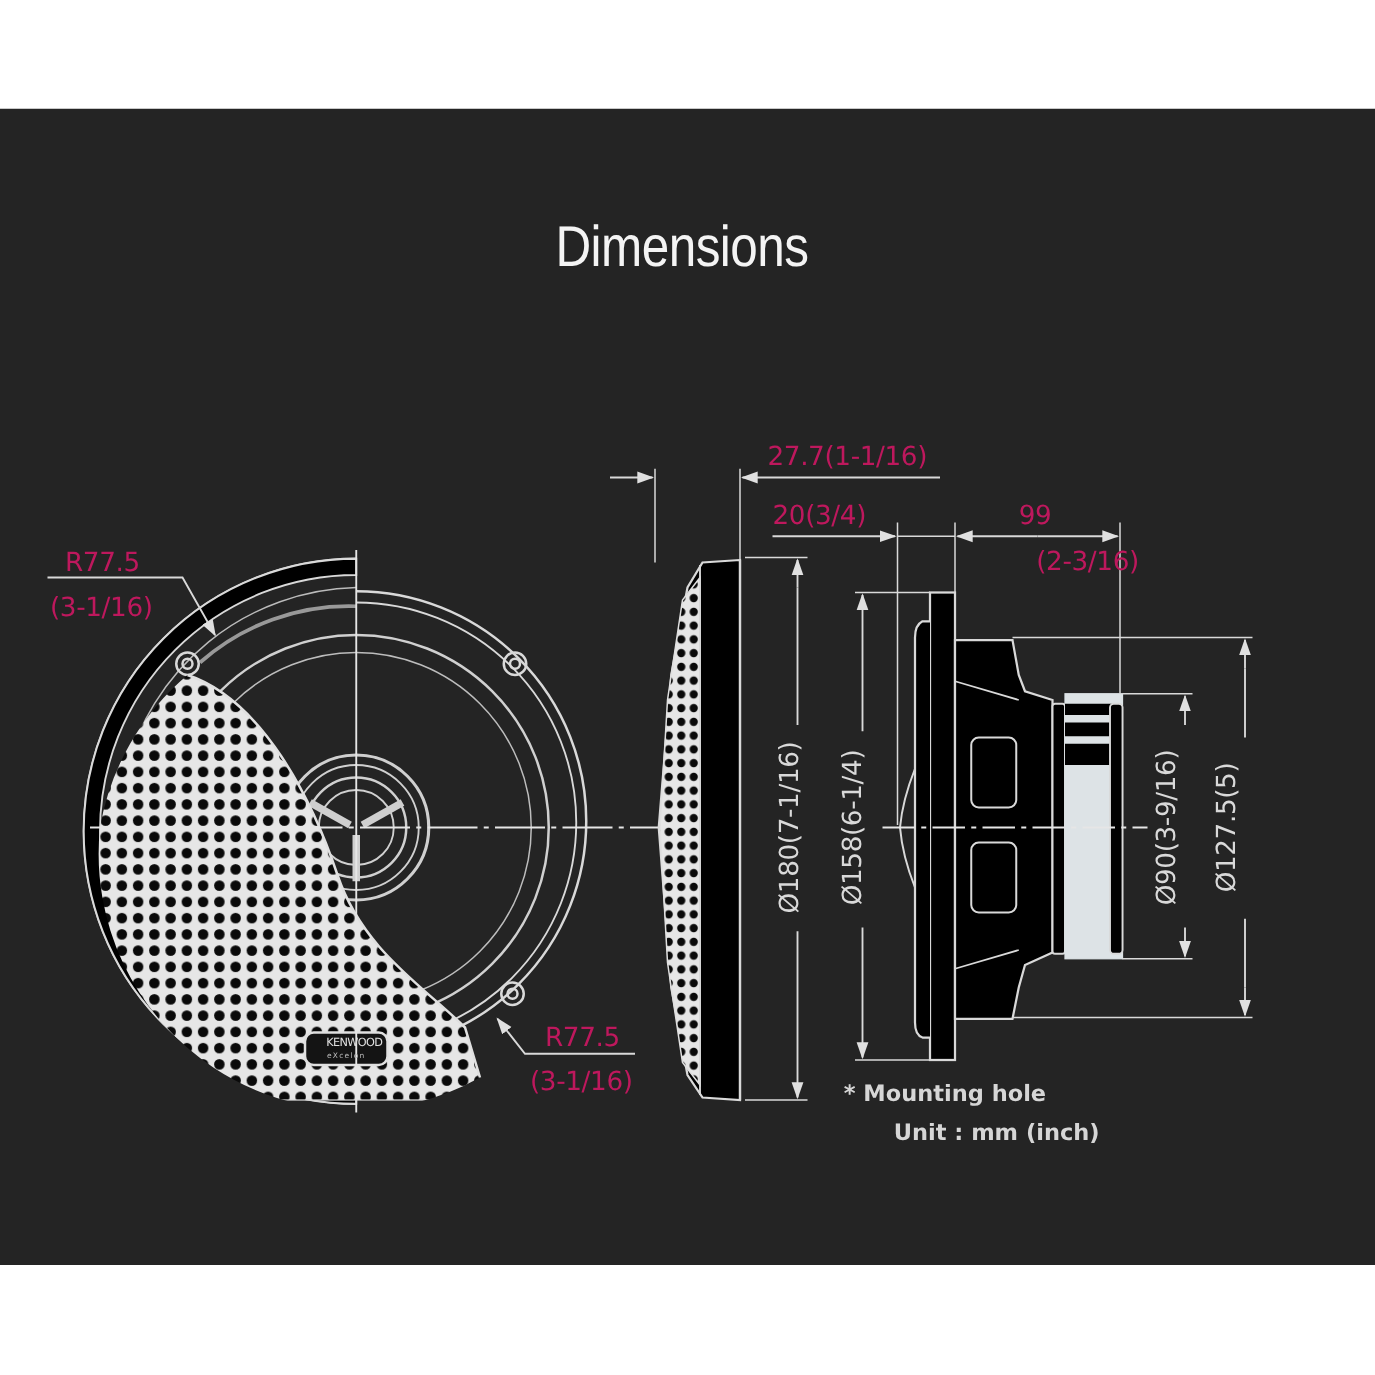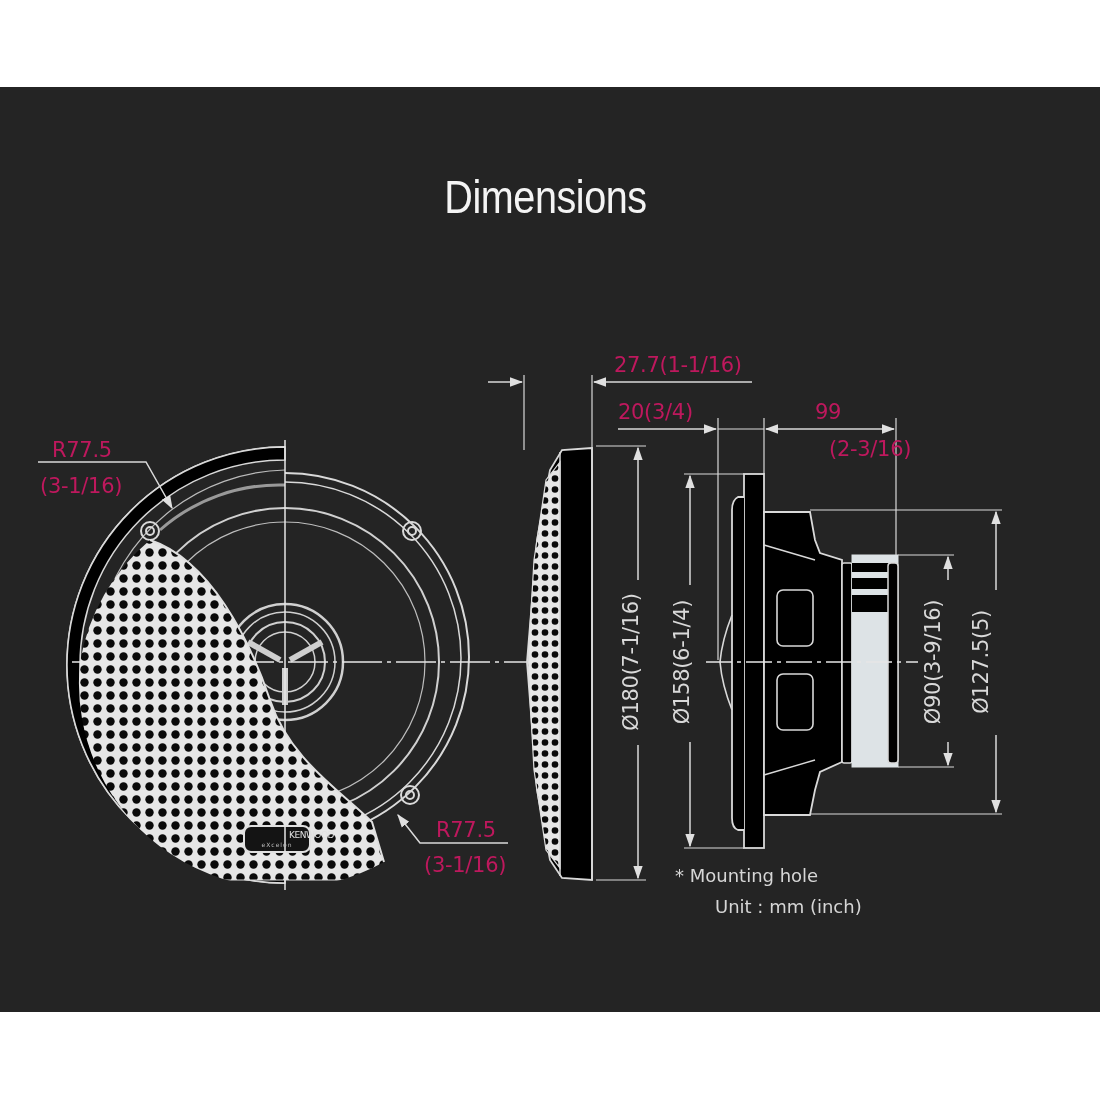--- a/index.html
+++ b/index.html
@@ -7,21 +7,21 @@
          font-family:"DejaVu Sans", sans-serif; }
   .panel { position:absolute; left:0; top:87px; width:1100px; height:925px; background:#242424; }
   .title { position:absolute; left:0; width:1100px; top:170px; text-align:center; color:#f4f4f4;
            font-family:"Liberation Sans", sans-serif; font-size:46px; letter-spacing:-0.5px;
            transform:scaleX(0.86); transform-origin:518px 0; }
   svg.drawing { position:absolute; left:0; top:0; }
   .lbl { position:absolute; color:#be185d; font-family:"DejaVu Sans", sans-serif; font-size:21px;
          line-height:24px; white-space:nowrap; letter-spacing:-0.3px; }
   .vlbl { position:absolute; color:#d9d9d9; font-family:"DejaVu Sans", sans-serif; font-size:21px;
           white-space:nowrap; transform:rotate(-90deg); transform-origin:center center; letter-spacing:-0.3px; }
-  .note { position:absolute; color:#d6d6d6; font-family:"DejaVu Sans", sans-serif; font-size:18px; white-space:nowrap; }
+  .note { position:absolute; color:#d6d6d6; font-family:"DejaVu Sans", sans-serif; font-size:18px; white-space:nowrap;font-weight:bold; }
 </style>
 </head>
 <body>
 
 <div class="panel"></div>
 <div class="title">Dimensions</div>
 
 <svg class="drawing" width="1100" height="1100" viewBox="0 0 1100 1100">
   <defs>
     <pattern id="holes" x="0" y="0" width="13" height="13" patternUnits="userSpaceOnUse">
@@ -155,21 +155,21 @@
     <line x1="996" y1="790" x2="996" y2="812" stroke-width="1.5" marker-end="url(#arr)"></line>
     <line x1="996" y1="535" x2="996" y2="590" stroke-width="1.5"></line>
     <line x1="996" y1="735" x2="996" y2="790" stroke-width="1.5"></line>
   </g>
 </svg>
 
 <div class="lbl" style="left:52px; top:438px;">R77.5</div>
 <div class="lbl" style="left:40px; top:474px;">(3-1/16)</div>
 <div class="lbl" style="left:436px; top:818px;">R77.5</div>
 <div class="lbl" style="left:424px; top:853px;">(3-1/16)</div>
-<div style="position:absolute; left:246px; top:830px; width:75px; text-align:center; color:#e0e0e0; font-size:9px; font-family:'DejaVu Sans',sans-serif; letter-spacing:-0.5px;padding-left:28px;">KENWOOD</div>
+<div style="position:absolute; left:246px; top:830px; width:75px; text-align:center; color:#e0e0e0; font-size:9px; font-family:'DejaVu Sans',sans-serif; letter-spacing:-0.5px;">KENWOOD</div>
 <div style="position:absolute; left:246px; top:841px; width:62px; text-align:center; color:#bbb; font-size:6px; font-family:'DejaVu Sans',sans-serif; letter-spacing:1px;">eXcelon</div>
 
 <div class="lbl" style="left:614px; top:353px;">27.7(1-1/16)</div>
 <div class="vlbl" style="left:546px; top:650px; width:170px; text-align:center;">Ø180(7-1/16)</div>
 
 <div class="lbl" style="left:618px; top:400px;">20(3/4)</div>
 <div class="lbl" style="left:815px; top:400px;">99</div>
 <div class="lbl" style="left:785px; top:437px;margin-left:44px;">(2-3/16)</div>
 <div class="vlbl" style="left:597px; top:650px; width:170px; text-align:center;">Ø158(6-1/4)</div>
 <div class="vlbl" style="left:848px; top:650px; width:170px; text-align:center;">Ø90(3-9/16)</div>

